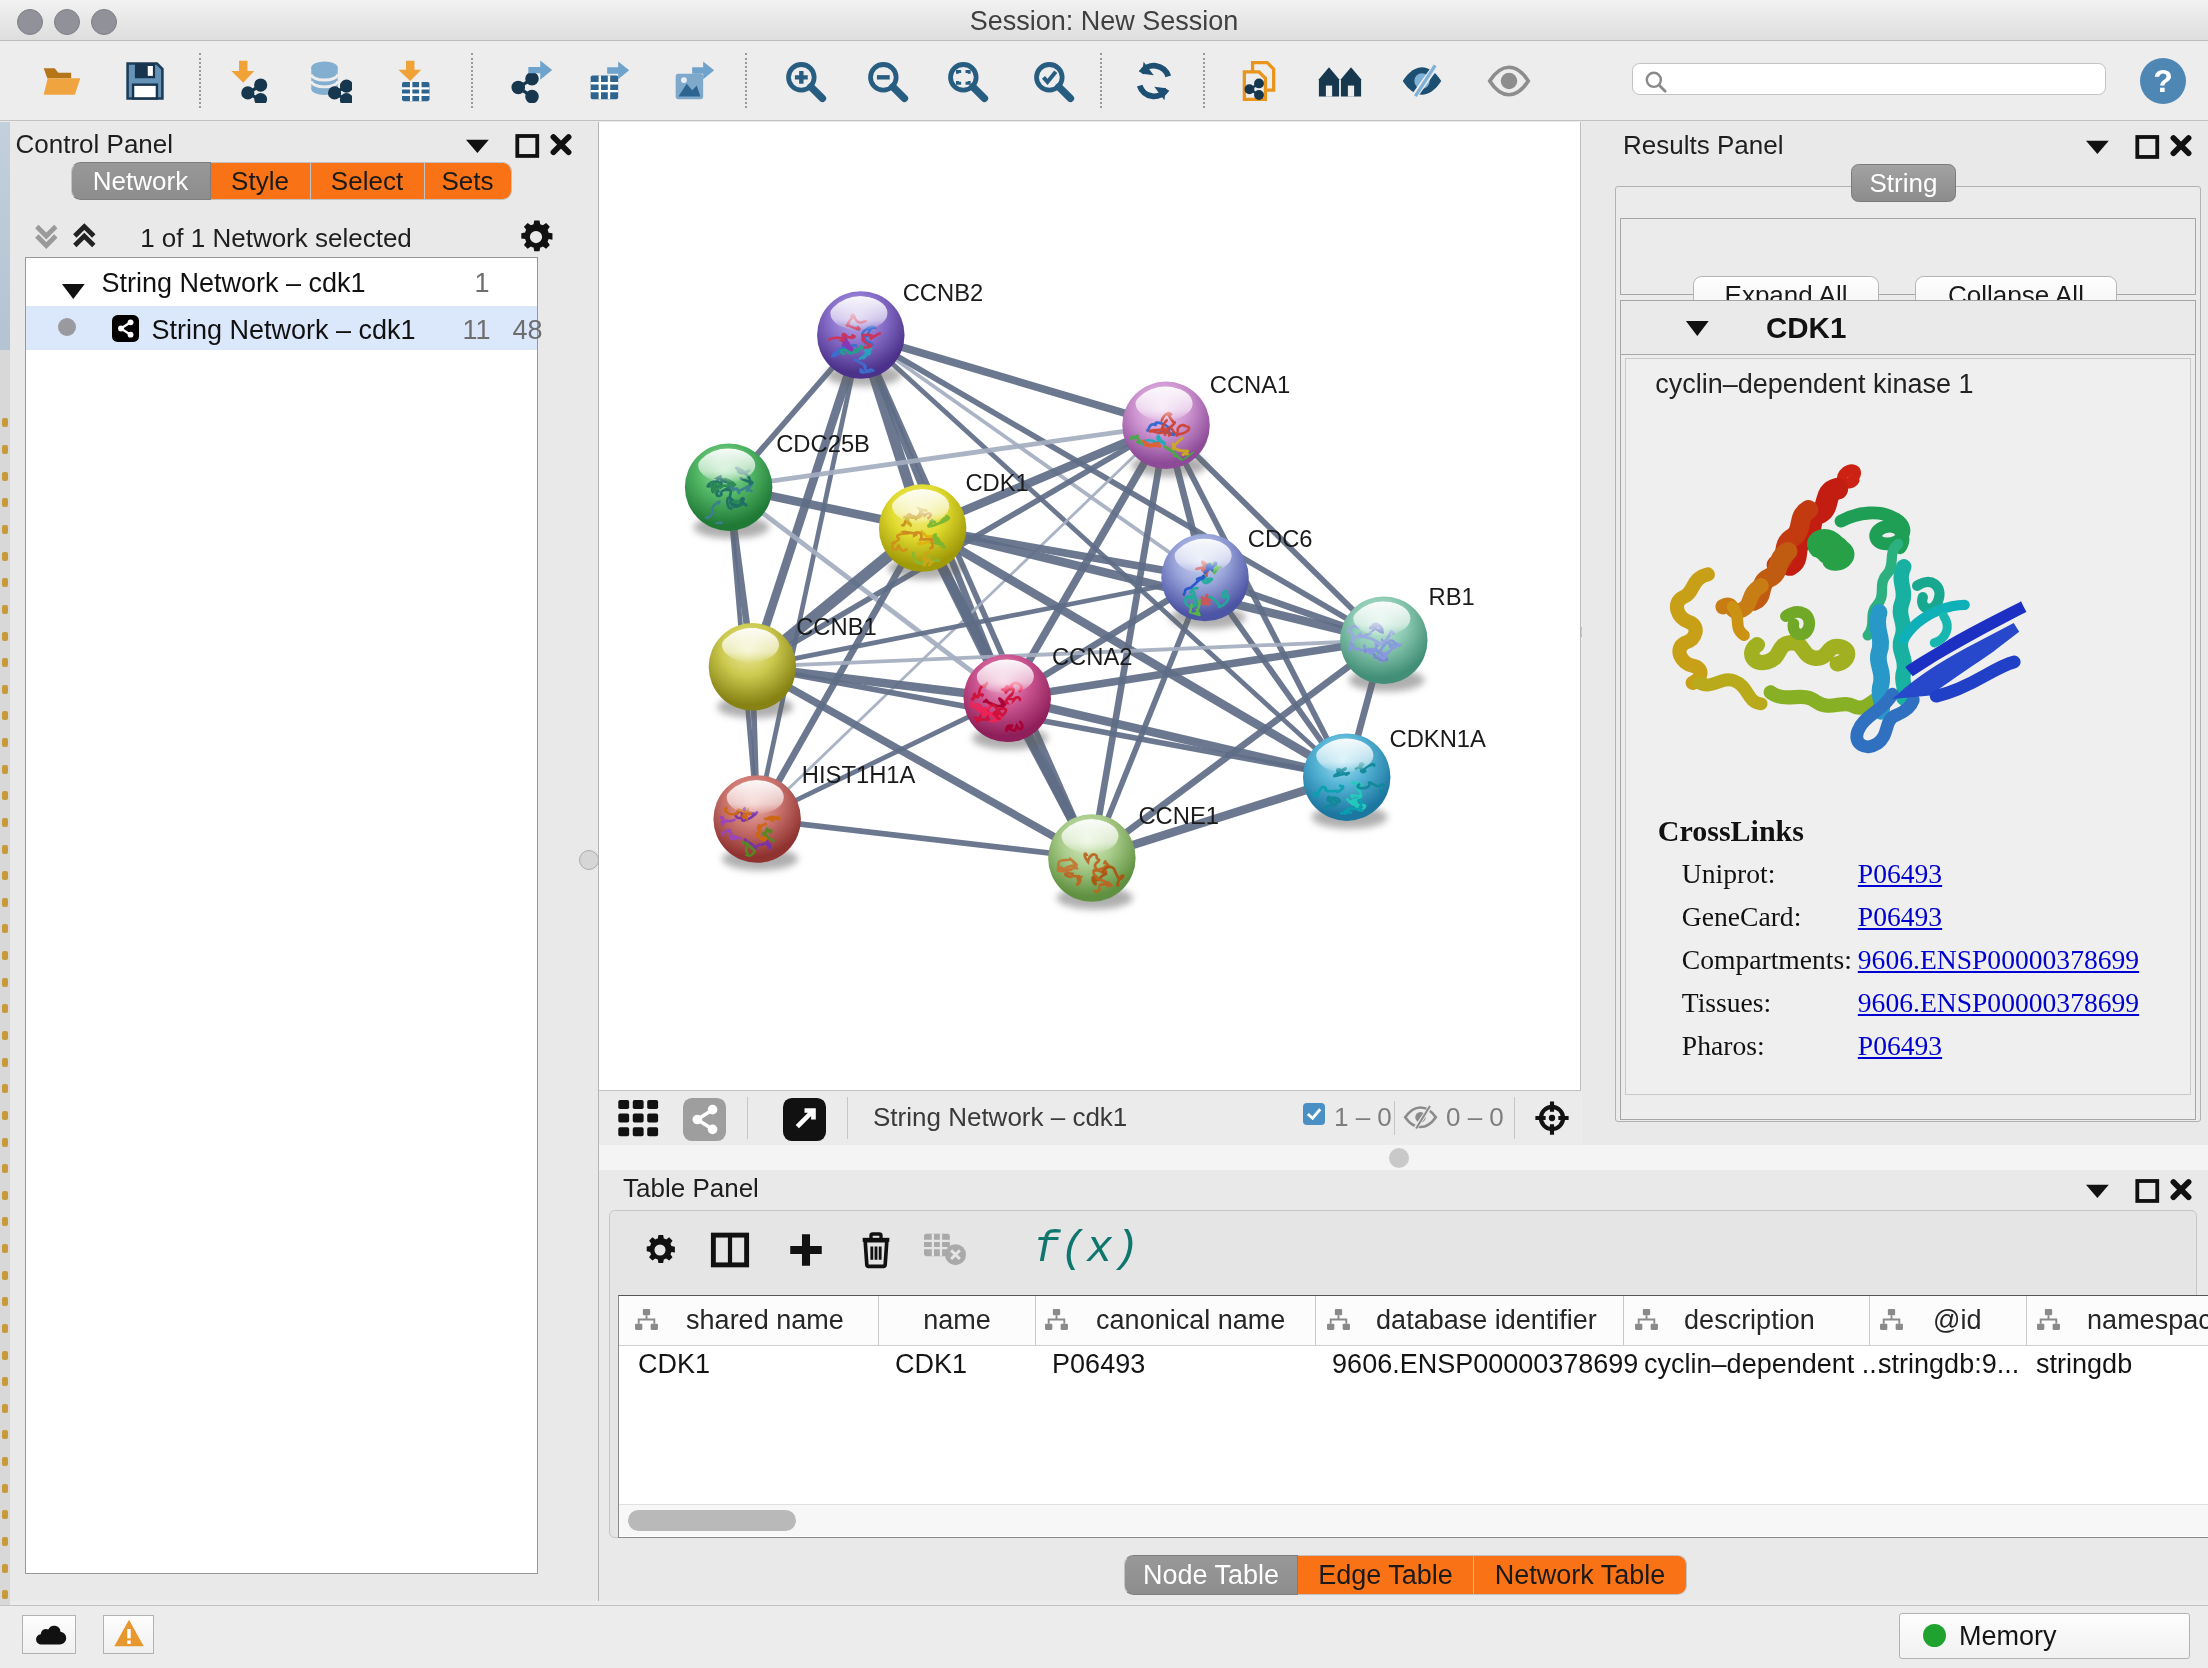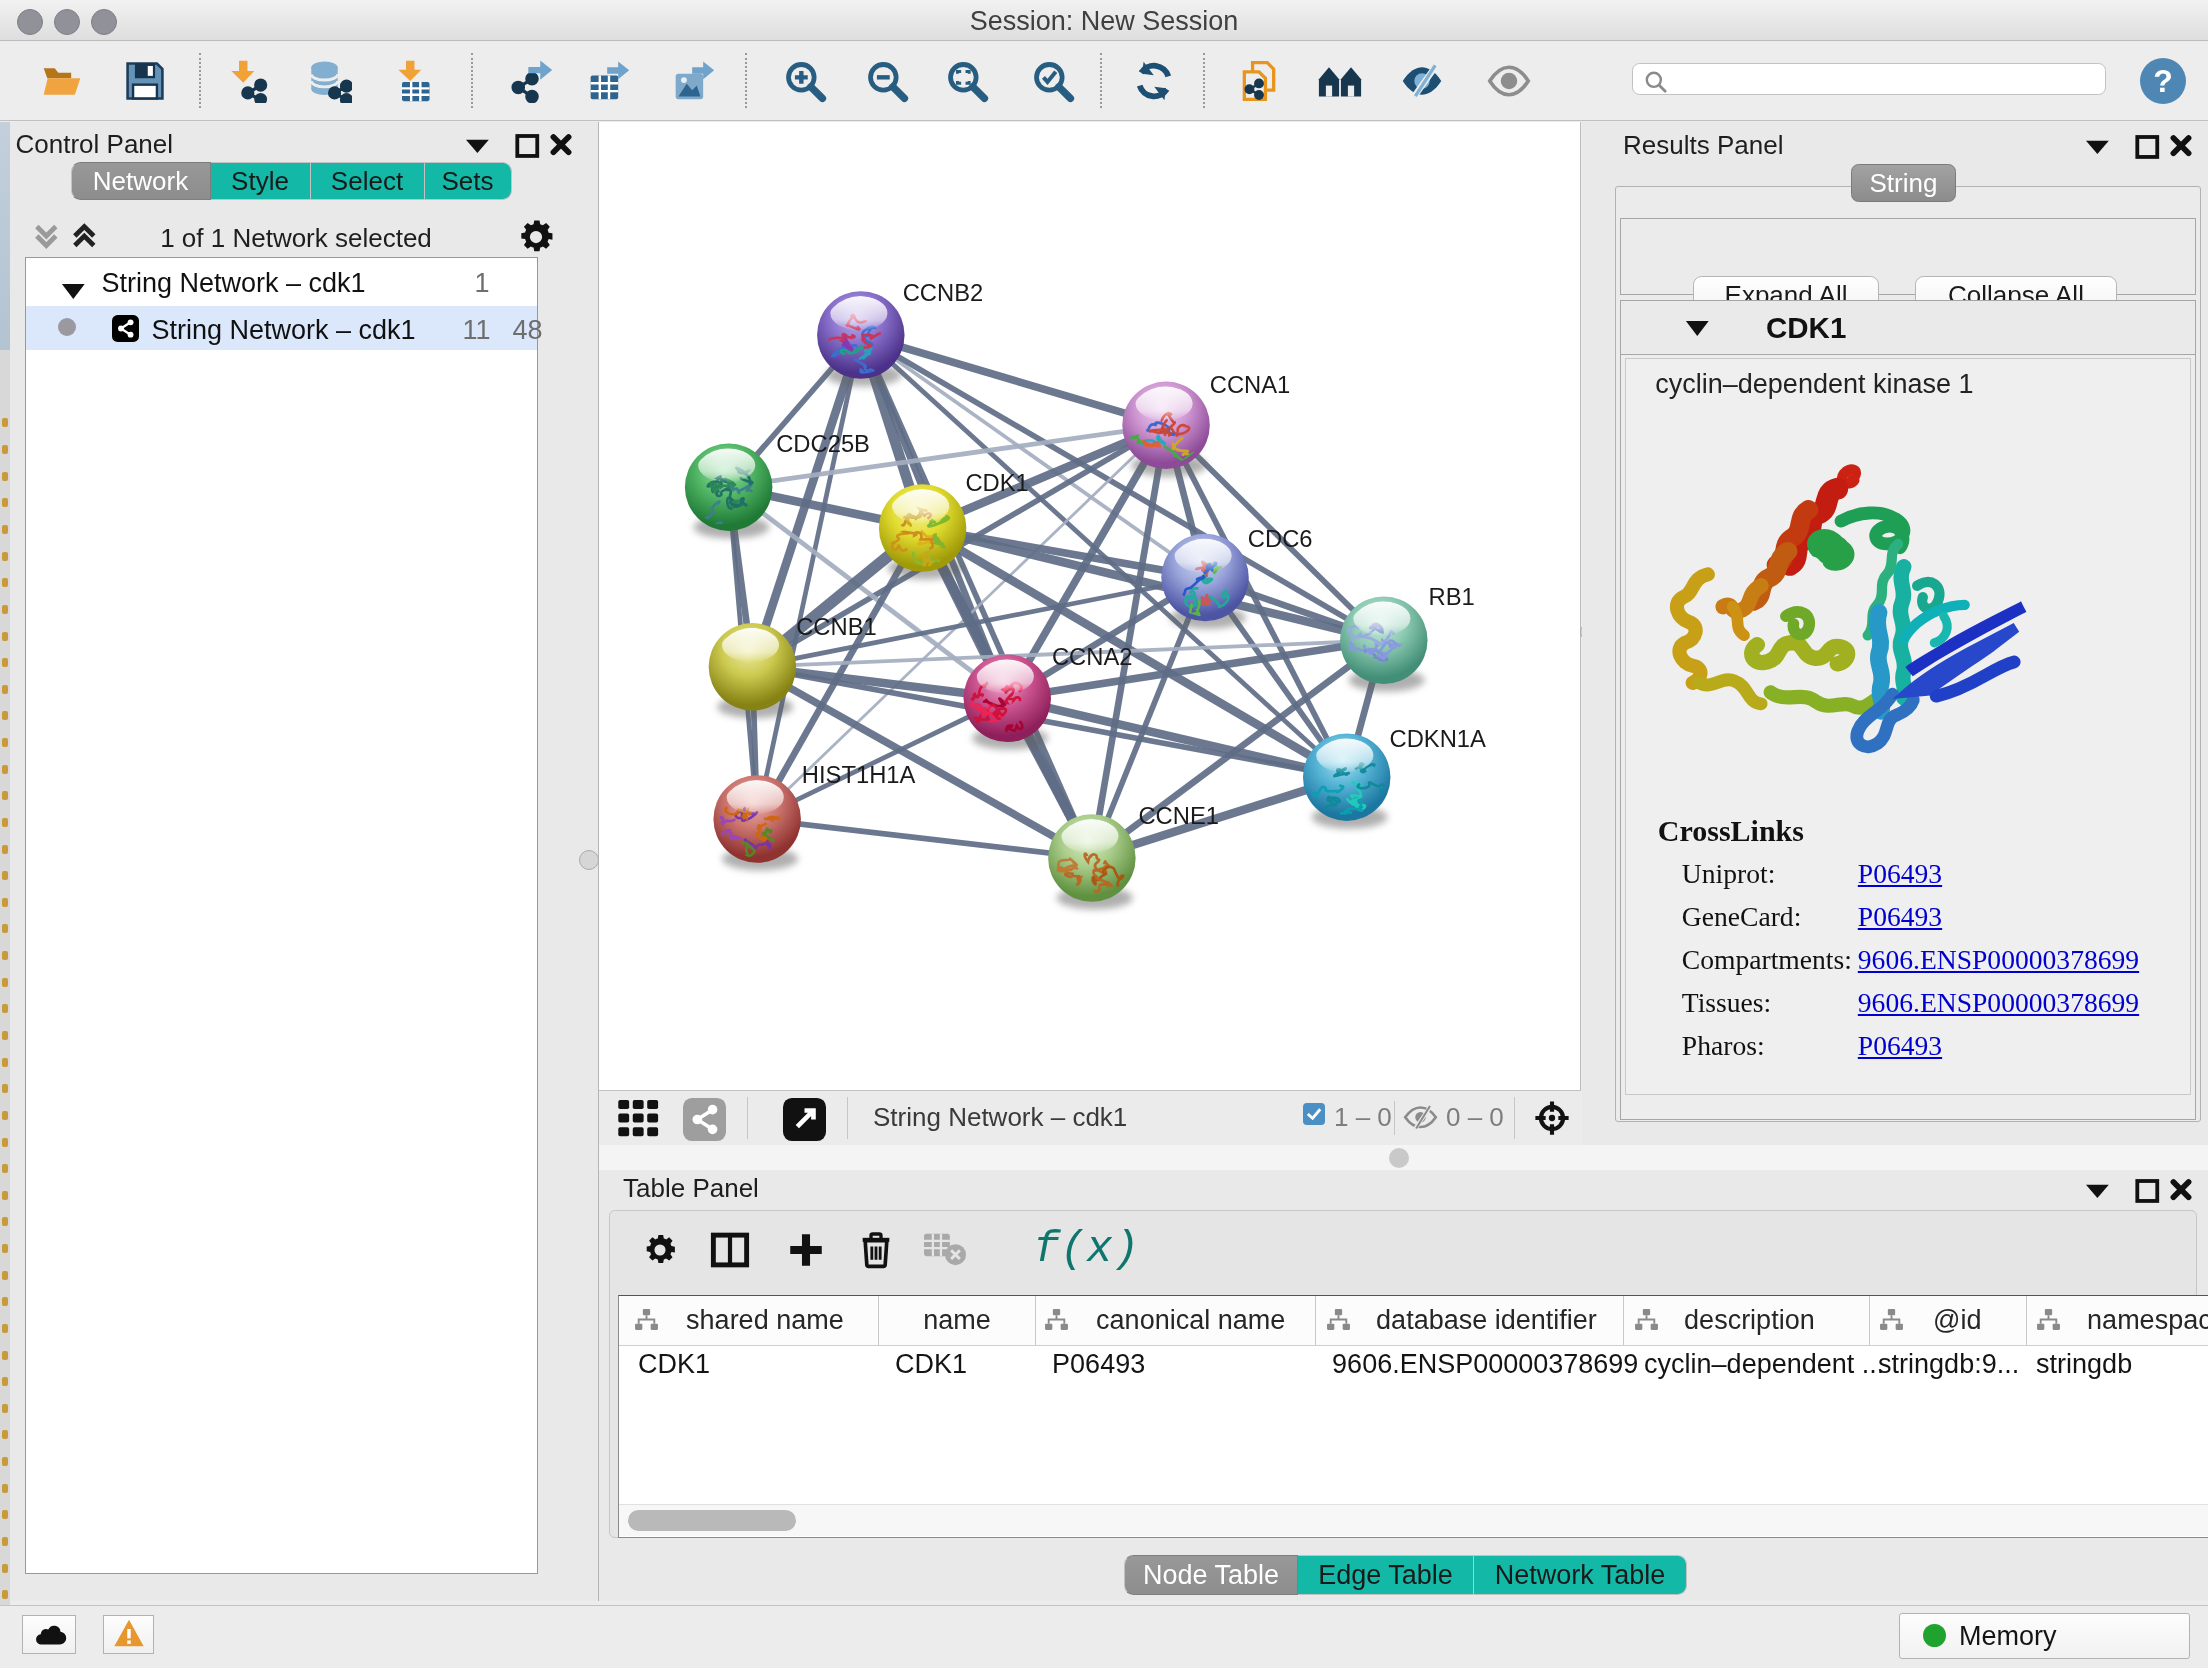--- a/index.html
+++ b/index.html
@@ -1,19 +1,19 @@
 <!DOCTYPE html>
 <html style="font-size:15px"><head><meta charset="utf-8">
 <style>
 html,body{margin:0;padding:0;}
 body{width:2208px;height:1668px;background:#ececec;font-family:"Liberation Sans",sans-serif;overflow:hidden;position:relative;}
 .abs{position:absolute;}
 .pnltitle{font-size:26px;color:#1e1e1e;}
 .tabseg{display:flex;font-size:26px;color:#1a1a1a;}
-.tabseg div{border:1px solid #c2c2c2;border-left:none;background:#14b8a6;display:flex;align-items:center;justify-content:center;}
+.tabseg div{border:1px solid #c2c2c2;border-left:none;background:#f97316;display:flex;align-items:center;justify-content:center;}
 .tabseg div:first-child{border-left:1px solid #c2c2c2;border-radius:9.5px 0 0 9.5px;}
 .tabseg div:last-child{border-radius:0 9.5px 9.5px 0;}
 .tabseg .sel{background:linear-gradient(#989898,#8d8d8d);color:#fff;border-color:#7e7e7e;}
 .wbtn{background:linear-gradient(#ffffff,#f2f2f2);border:1px solid #b5b5b5;border-radius:8.6px;display:flex;align-items:center;justify-content:center;font-size:26px;color:#1a1a1a;margin-top:38px;}
 svg{display:block;}
 </style></head>
 <body>
 
 <div class="abs" style="left:0;top:0;width:2208px;height:40px;background:linear-gradient(#f2f2f2,#dedede);border-bottom:1.9px solid #bdbdbd;">
  <div class="abs" style="left:17px;top:8.6px;width:24px;height:24px;border-radius:50%;background:#91919a;border:1px solid #7e7e86;"></div>
@@ -221,21 +221,21 @@
  <div class="tabseg abs" style="left:61px;top:40px;height:38px;">
    <div class="sel" style="width:138px;">Network</div>
    <div style="width:99px;">Style</div>
    <div style="width:113px;">Select</div>
    <div style="width:86px;">Sets</div>
  </div>
  <svg class="abs" style="left:23px;top:93px;" width="76" height="44" viewBox="0 0 80 46">
    <path d="M4 12 L14 22 L24 12 M4 22 L14 32 L24 22" stroke="#9a9a9a" stroke-width="5" fill="none"></path>
    <path d="M44 22 L54 12 L64 22 M44 32 L54 22 L64 32" stroke="#222" stroke-width="5" fill="none"></path>
  </svg>
- <div class="abs" style="left:0;top:101px;width:533px;text-align:center;font-size:26px;color:#1e1e1e;padding-left:20px;">1 of 1 Network selected</div>
+ <div class="abs" style="left:0;top:101px;width:533px;text-align:center;font-size:26px;color:#1e1e1e;">1 of 1 Network selected</div>
  <svg class="abs" style="left:505px;top:94px;" width="42" height="42" viewBox="0 0 24 24">
       <path fill="#111" d="M12 8.5A3.5 3.5 0 1 0 12 15.5 3.5 3.5 0 0 0 12 8.5zm9.4 5.1l-2.2-.4a7.2 7.2 0 0 1-.6 1.5l1.3 1.9-2.1 2.1-1.9-1.3c-.5.3-1 .5-1.5.6l-.4 2.2h-3l-.4-2.2c-.5-.1-1-.3-1.5-.6l-1.9 1.3-2.1-2.1 1.3-1.9c-.3-.5-.5-1-.6-1.5l-2.2-.4v-3l2.2-.4c.1-.5.3-1 .6-1.5L5.1 6.1l2.1-2.1 1.9 1.3c.5-.3 1-.5 1.5-.6l.4-2.2h3l.4 2.2c.5.1 1 .3 1.5.6l1.9-1.3 2.1 2.1-1.3 1.9c.3.5.5 1 .6 1.5l2.2.4zM12 10.2A1.8 1.8 0 1 1 12 13.8 1.8 1.8 0 0 1 12 10.2z"></path>
       <circle cx="12" cy="12" r="2.6" fill="#e9e9e9"></circle>
     </svg>
 
  <div class="abs" style="left:15px;top:135px;width:511px;height:1315px;background:#fff;border:1.9px solid #989898;">
    <svg class="abs" style="left:34px;top:23px;" width="28.5" height="21" viewBox="0 0 30 22">
         <path d="M2 3 L26 3 L14 19 Z" fill="#111"></path>
       </svg>
    <div class="abs" style="left:76px;top:9.5px;font-size:27px;color:#111;">String Network – cdk1</div>

